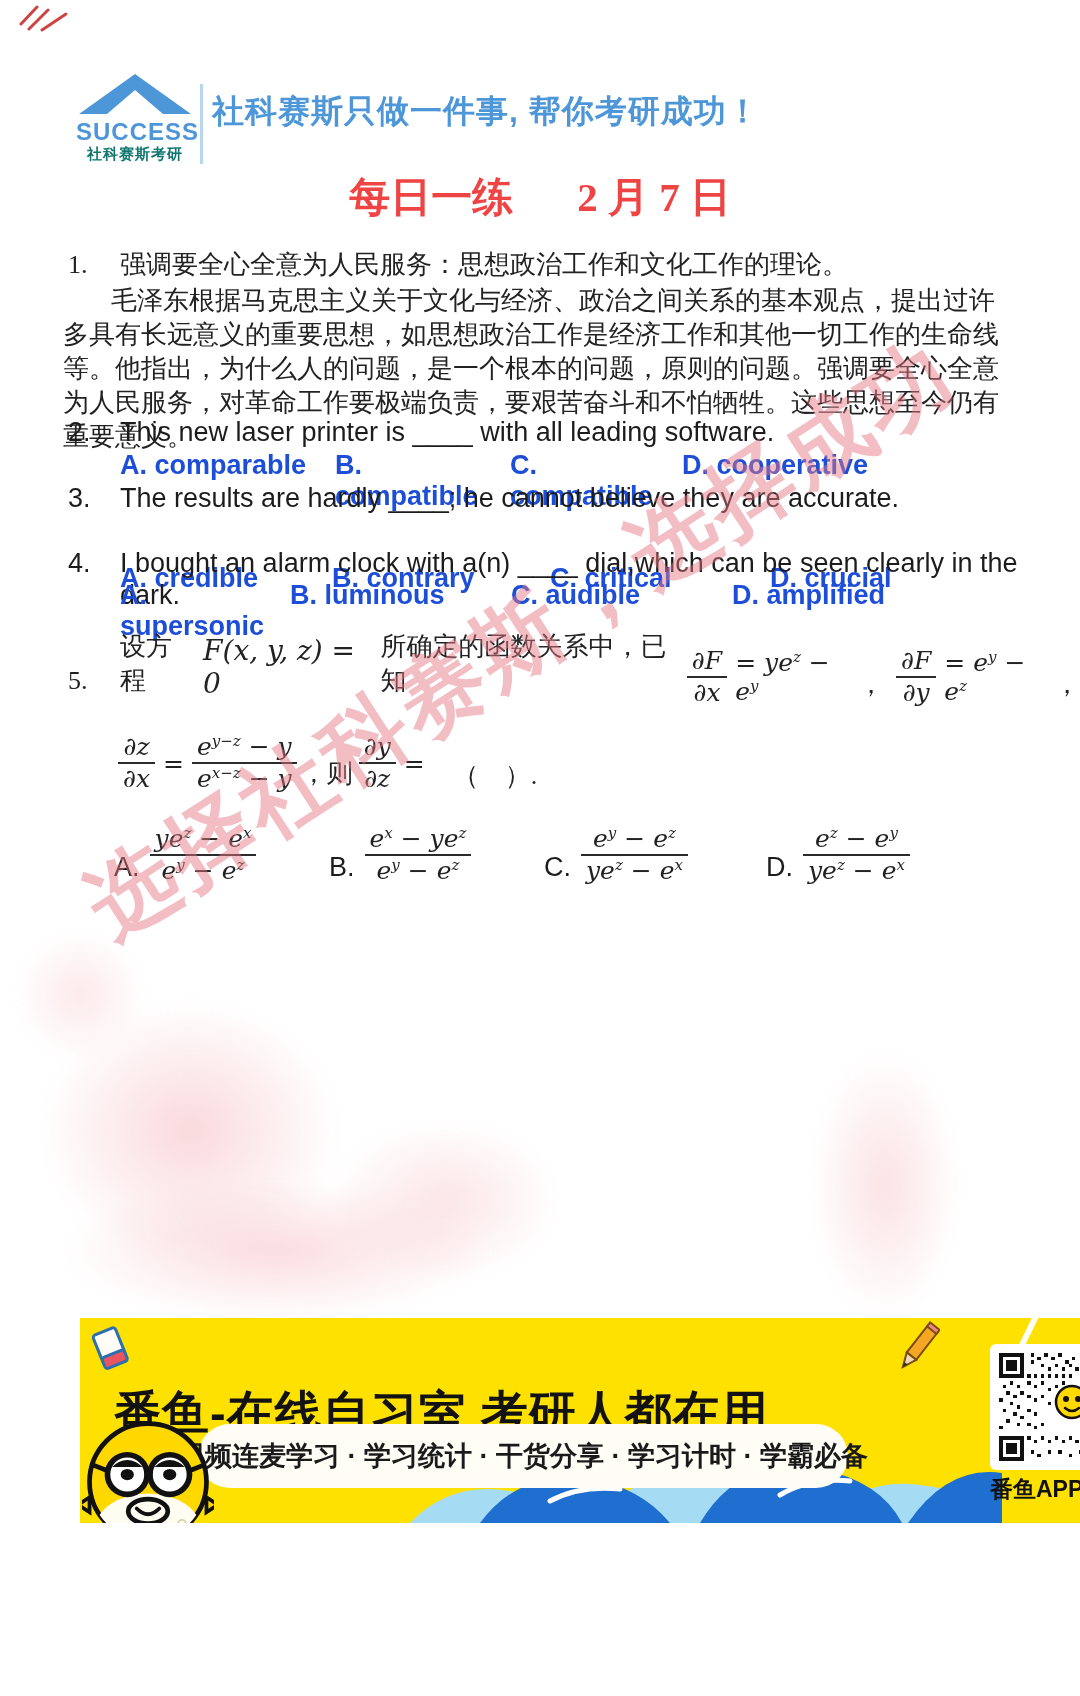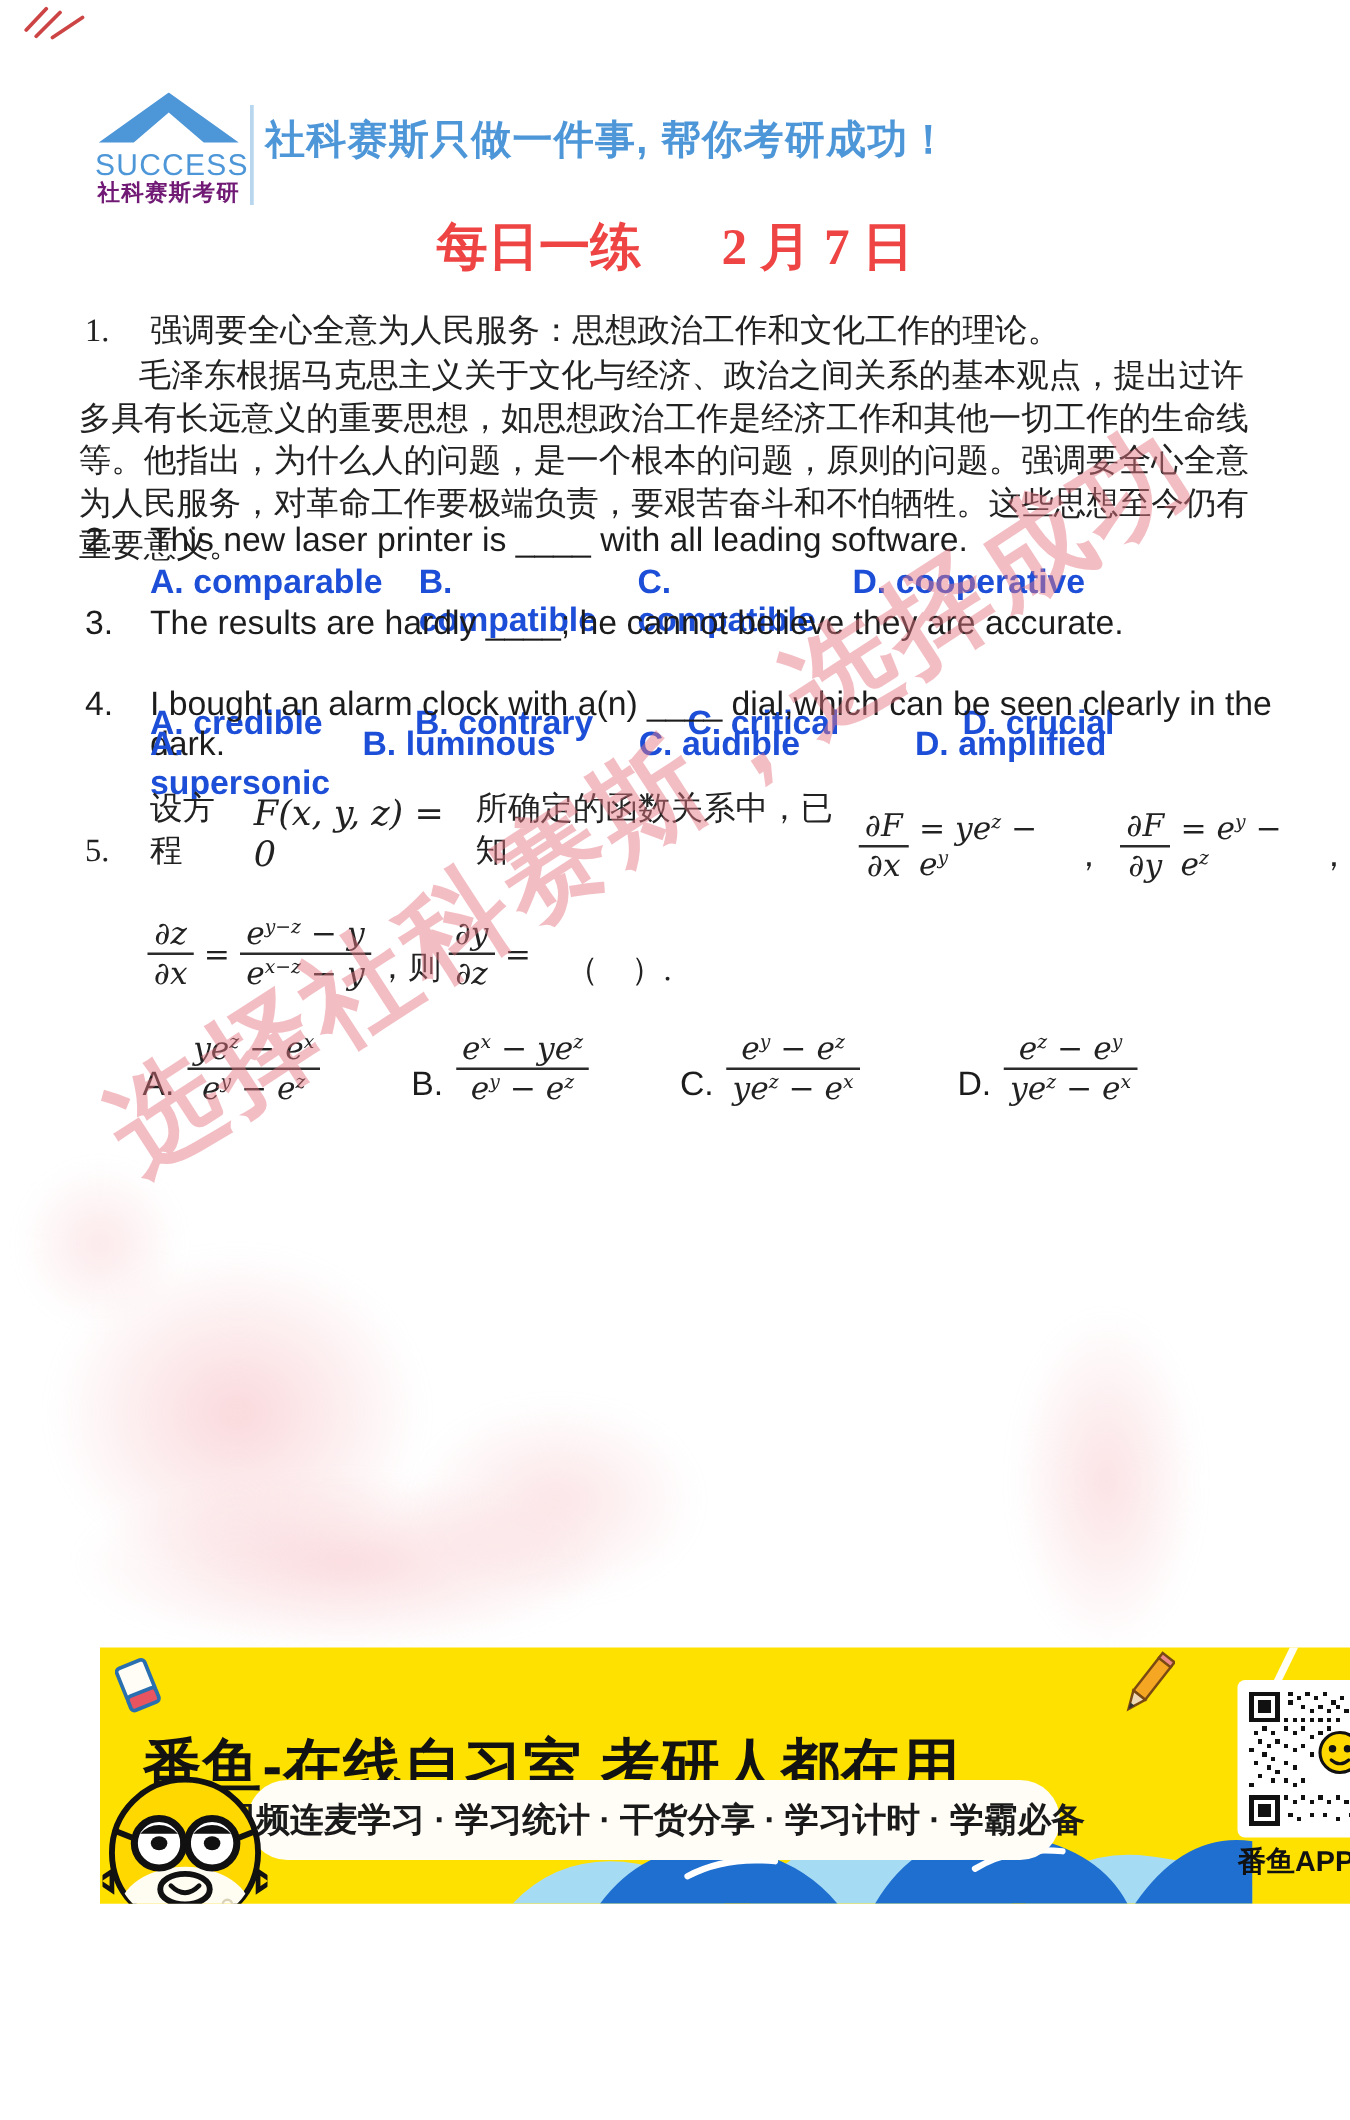--- a/index.html
+++ b/index.html
@@ -4,22 +4,22 @@
 <style>
   html,body{margin:0;padding:0;background:#e9e9e9;}
   #page{position:relative;width:1080px;height:1696px;background:#ffffff;overflow:hidden;
         font-family:"Liberation Sans","DejaVu Sans",sans-serif;color:#222;}
   .abs{position:absolute;}
   .cn{font-family:"Liberation Serif","DejaVu Serif",serif;}
   .sans{font-family:"Liberation Sans","DejaVu Sans",sans-serif;}
 
   
   .logo-box{left:76px;top:74px;width:118px;text-align:center;}
-  .logo-text{color:#4d96d8;font-weight:normal;font-size:24px;letter-spacing:1px;line-height:24px;}
-  .logo-sub{color:#701a75;font-weight:bold;font-size:18px;letter-spacing:1px;line-height:19px;}
+  .logo-text{color:#4d96d8;font-weight:bold;font-size:24px;letter-spacing:1px;line-height:24px;}
+  .logo-sub{color:#0f766e;font-weight:bold;font-size:15px;letter-spacing:1px;line-height:19px;}
   .hdr-divider{left:200px;top:84px;width:3px;height:80px;background:#b9d6ef;}
   .slogan{left:212px;top:90px;font-size:32px;font-weight:800;color:#4d96d8;letter-spacing:1px;white-space:nowrap;}
   .pagetitle{left:0;top:170px;width:100%;text-align:center;font-size:41px;font-weight:700;color:#ef4444;}
   .pagetitle .gap{display:inline-block;width:64px;}
 
   
   .qrow{display:flex;}
   .qnum{flex:0 0 52px;}
   .cn-q{font-size:26px;line-height:34px;color:#222;}
   .en-q{font-size:27px;line-height:32px;color:#1c1c1c;}

